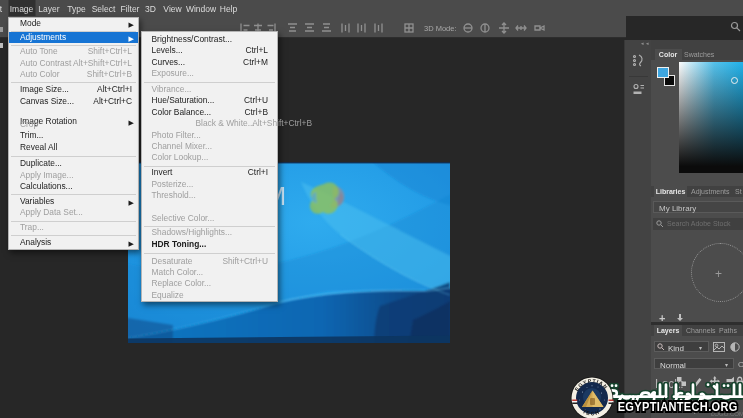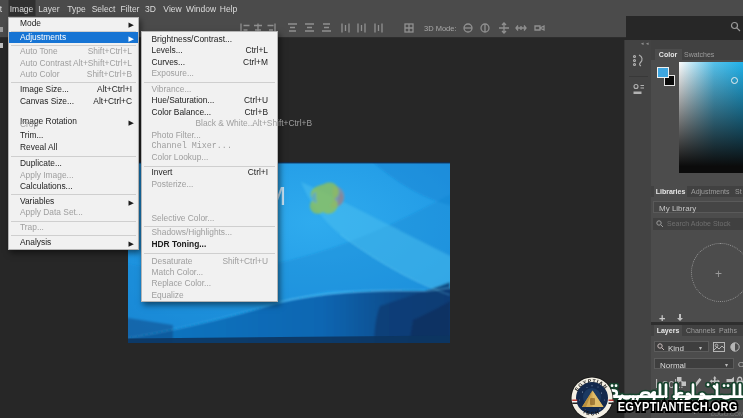--- a/index.html
+++ b/index.html
@@ -356,33 +356,36 @@
       <span class="lab">Color Balance...</span>
       <span class="sc">Ctrl+B</span>
     </div>
     <div class="mi dis" style="top: 86.05px; height: 11.45px; line-height: 11.45px; margin-left: 44px;">
       <span class="lab">Black &amp; White...</span>
       <span class="sc">Alt+Shift+Ctrl+B</span>
     </div>
     <div class="mi dis" style="top: 97.5px; height: 11.45px; line-height: 11.45px;">
       <span class="lab">Photo Filter...</span>
     </div>
-    <div class="mi dis" style="top: 108.95px; height: 11.45px; line-height: 11.45px; font-family: Liberation Mono, monospace;">
+    <div class="mi dis" style="top: 108.95px; height: 11.45px; line-height: 11.45px;">
       <span class="lab">Channel Mixer...</span>
     </div>
     <div class="mi dis" style="top: 120.4px; height: 11.45px; line-height: 11.45px;">
       <span class="lab">Color Lookup...</span>
     </div>
     <div class="msep" style="top: 133.5px;"></div>
     <div class="mi" style="top: 135.15px; height: 11.45px; line-height: 11.45px;">
       <span class="lab">Invert</span>
       <span class="sc">Ctrl+I</span>
     </div>
     <div class="mi dis" style="top: 146.6px; height: 11.45px; line-height: 11.45px;">
       <span class="lab">Posterize...</span>
+    </div>
+    <div class="mi dis" style="top: 158.05px; height: 11.45px; line-height: 11.45px;">
+      <span class="lab">Threshold...</span>
     </div>
     <div class="mi dis" style="top: 180.95px; height: 11.45px; line-height: 11.45px;">
       <span class="lab">Selective Color...</span>
     </div>
     <div class="msep" style="top: 193.8px;"></div>
     <div class="mi dis" style="top: 195.2px; height: 11.45px; line-height: 11.45px;">
       <span class="lab">Shadows/Highlights...</span>
     </div>
     <div class="mi" style="font-weight: bold; top: 206.65px; height: 11.45px; line-height: 11.45px;">
       <span class="lab">HDR Toning...</span>

